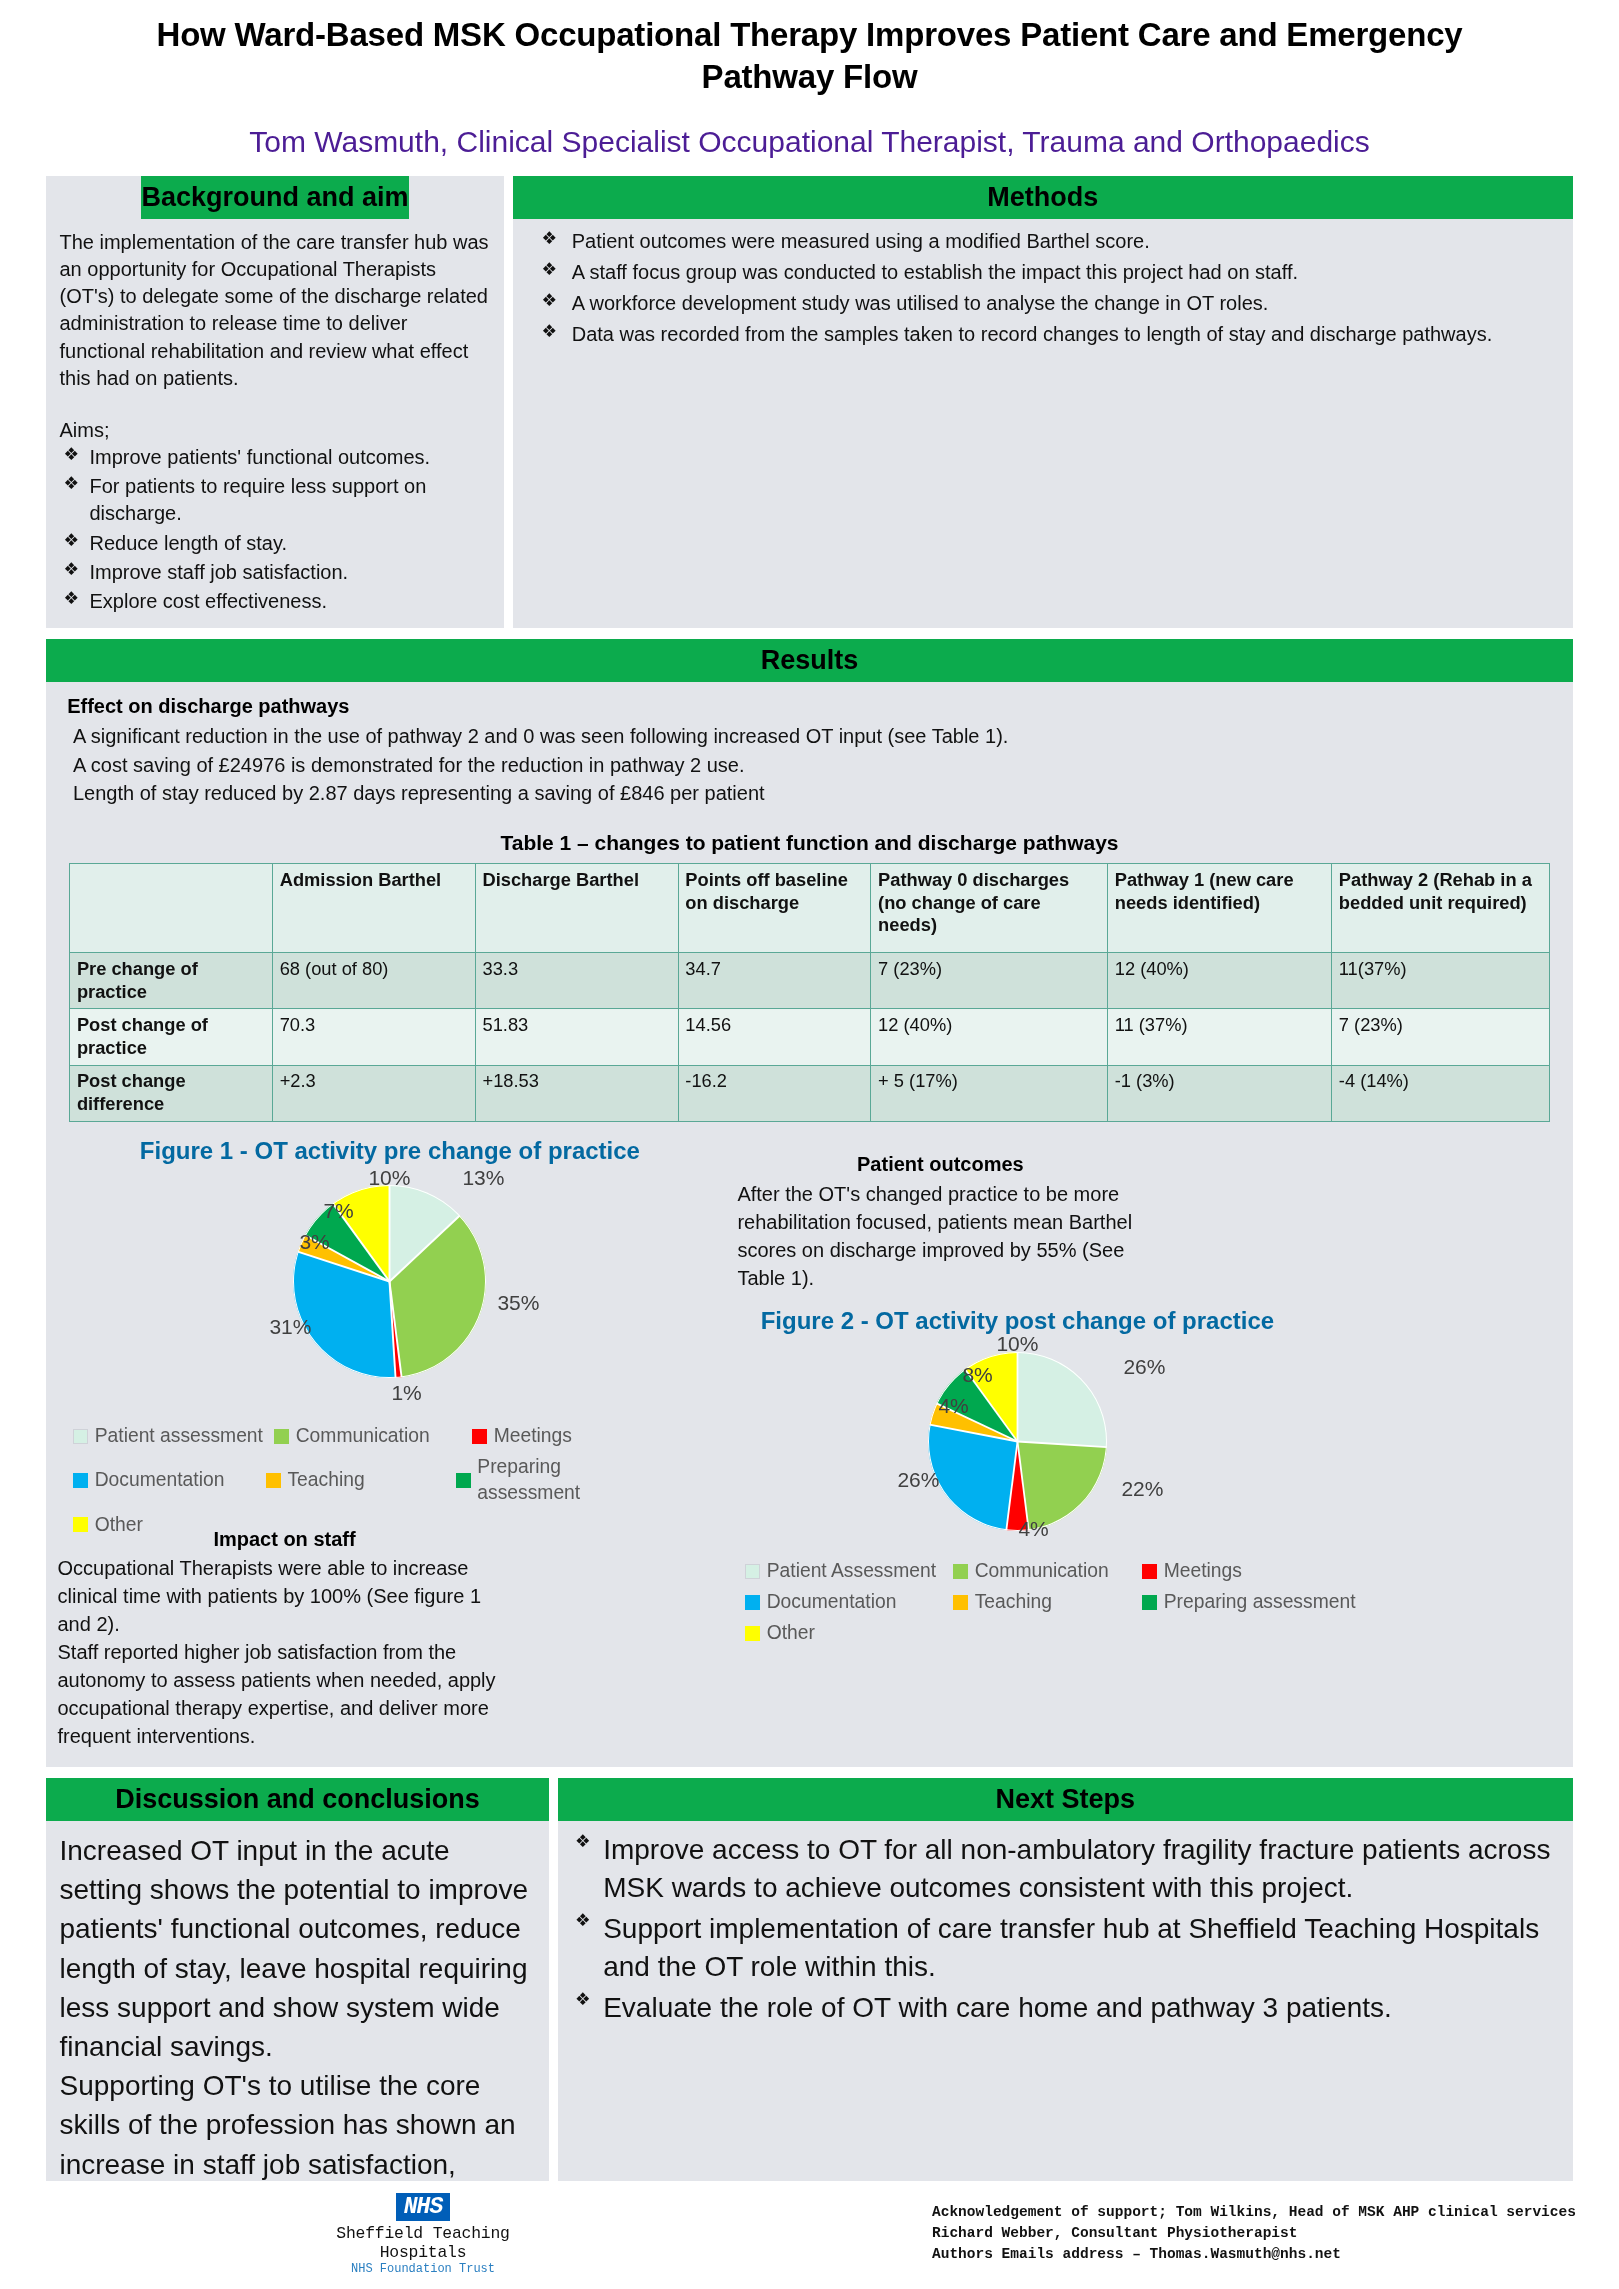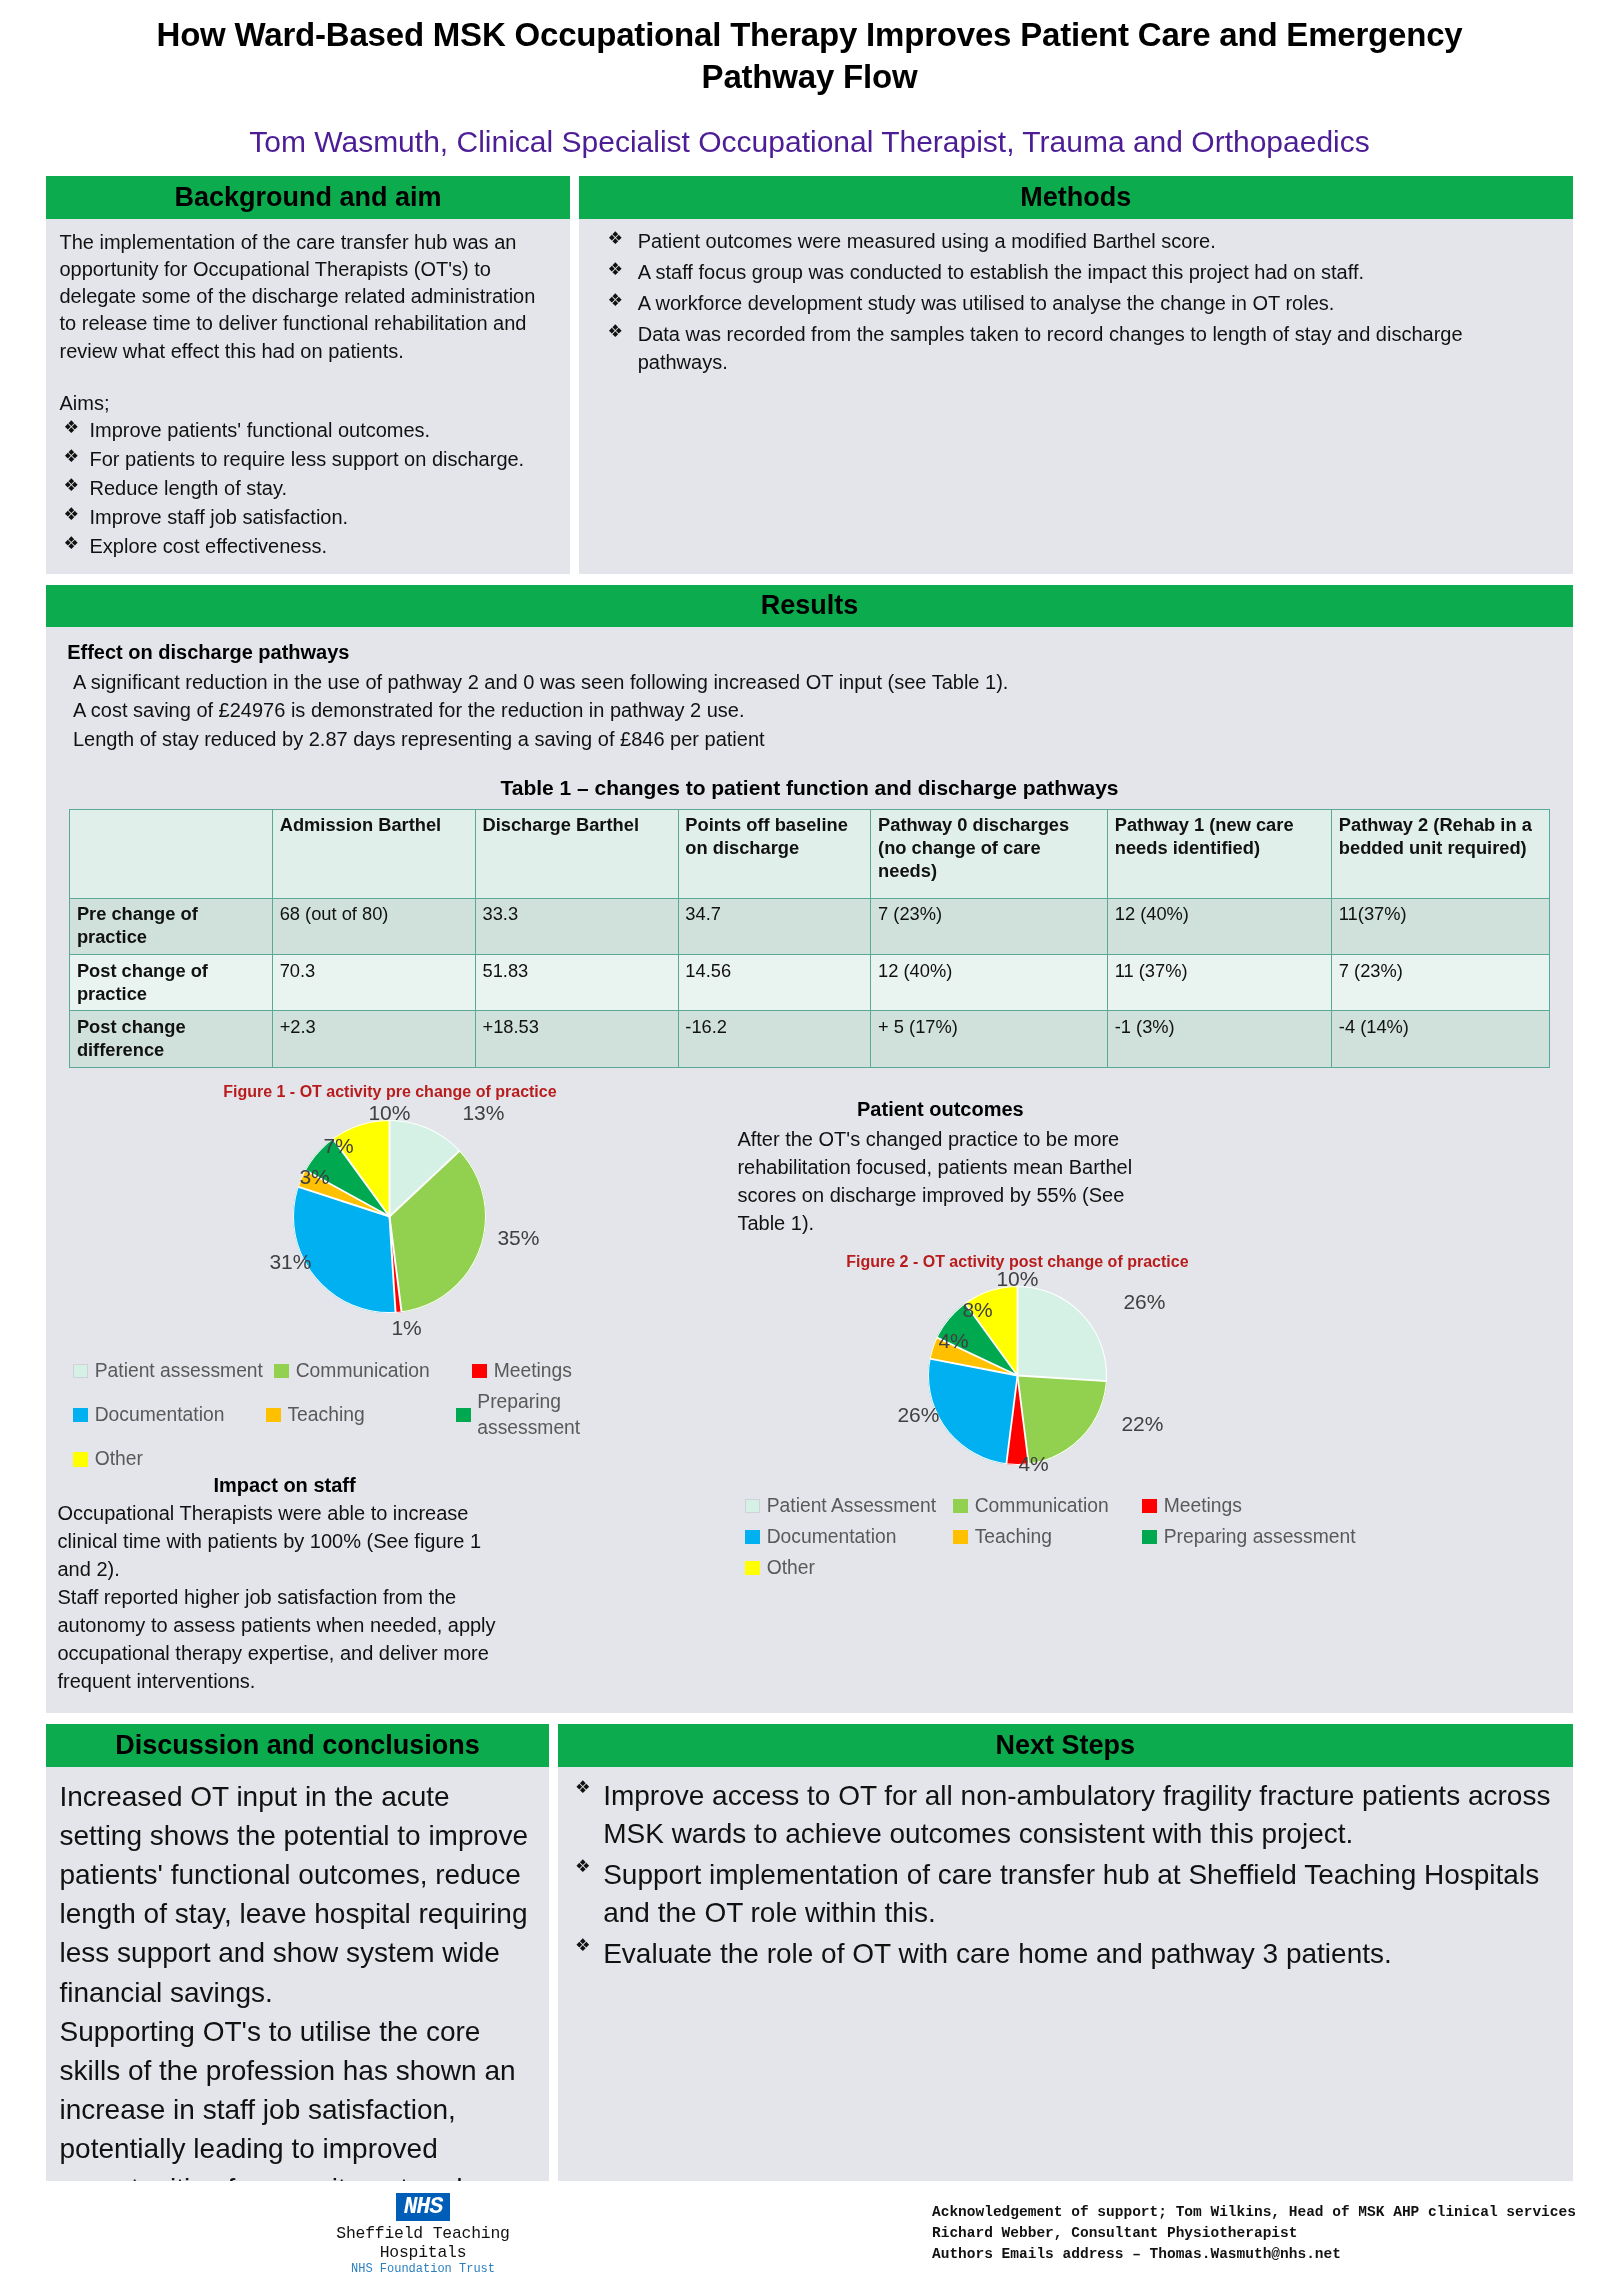--- a/index.html
+++ b/index.html
@@ -47,21 +47,21 @@
   }
 
   
   .row-top {
     display: flex;
     gap: 8.7px;
     padding: 0 46px;
     margin-top: 15.4px;
     align-items: stretch;
   }
-  .col-bg { width: 524px; flex: none; display: flex; flex-direction: column; }
+  .col-bg { width: 458px; flex: none; display: flex; flex-direction: column; align-items: center; }
   .col-me { flex: 1; display: flex; flex-direction: column; }
   .col-bg .panel-body, .col-me .panel-body { flex: 1; }
 
   p.para { margin-bottom: 0; }
   .spacer-line { height: 25px; }
 
   ul.diamond { list-style: none; margin: 0; padding: 0; }
   ul.diamond li {
     position: relative;
     padding-left: 30px;
@@ -110,21 +110,21 @@
   table.t1 tbody tr:nth-child(even) td { background: #e9f3f0; }
   table.t1 tbody td.rowhdr { font-weight: bold; }
   table.t1 tbody td { height: 56px; }
   .c0 { width: 162px; } .c1 { width: 162px; } .c2 { width: 162px; }
   .c3 { width: 154px; } .c4 { width: 189px; } .c5 { width: 179px; } .c6 { width: 174px; }
 
   
   .figs { position: relative; height: 618px; margin-top: 13.5px; }
 
   .fig-title {
-    font-weight: bold; font-size: 16px; color: #b91c1c;
+    font-weight: bold; font-size: 24px; color: #0369a1;
     text-align: center;
   }
 
   .pie-wrap { position: relative; }
   .pie {
     border-radius: 50%;
     position: relative;
   }
   .pct {
     position: absolute;

